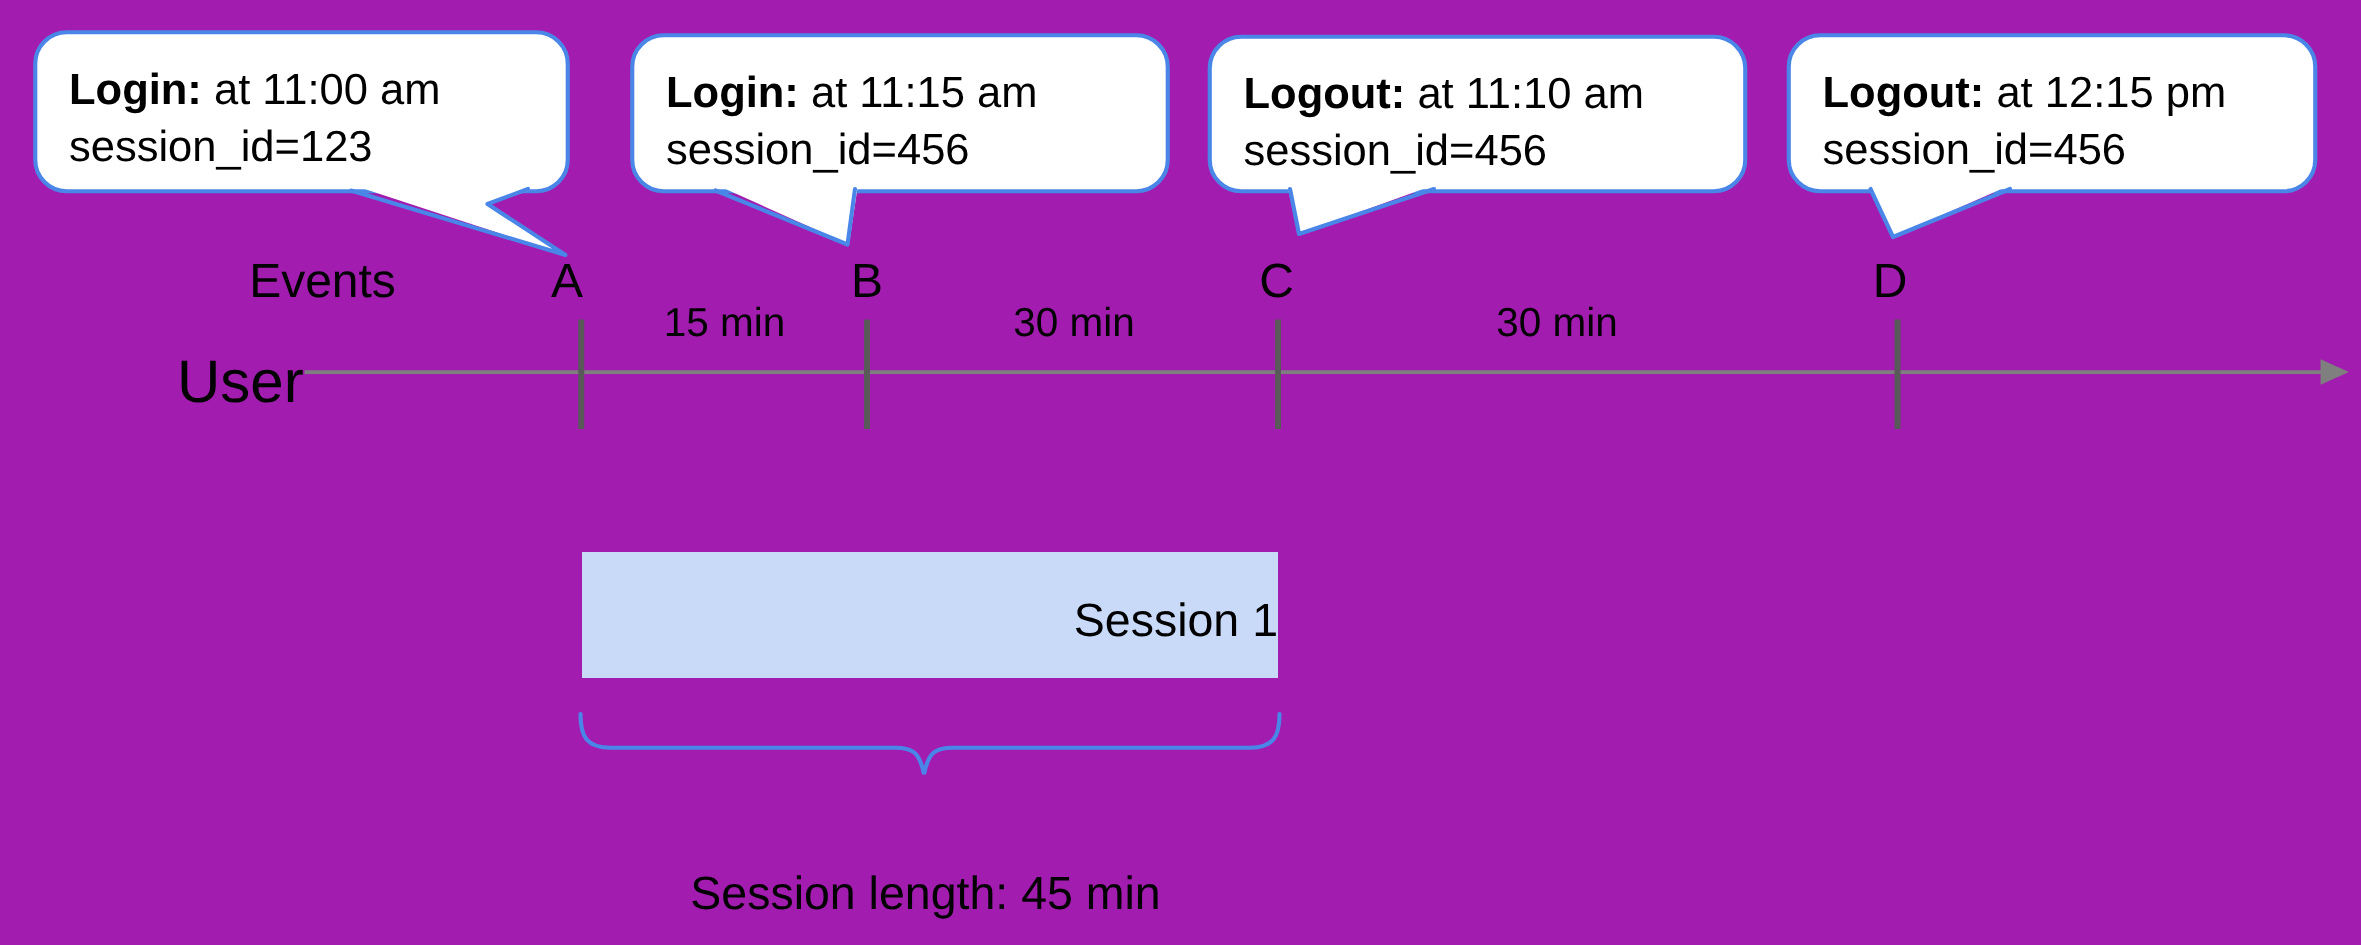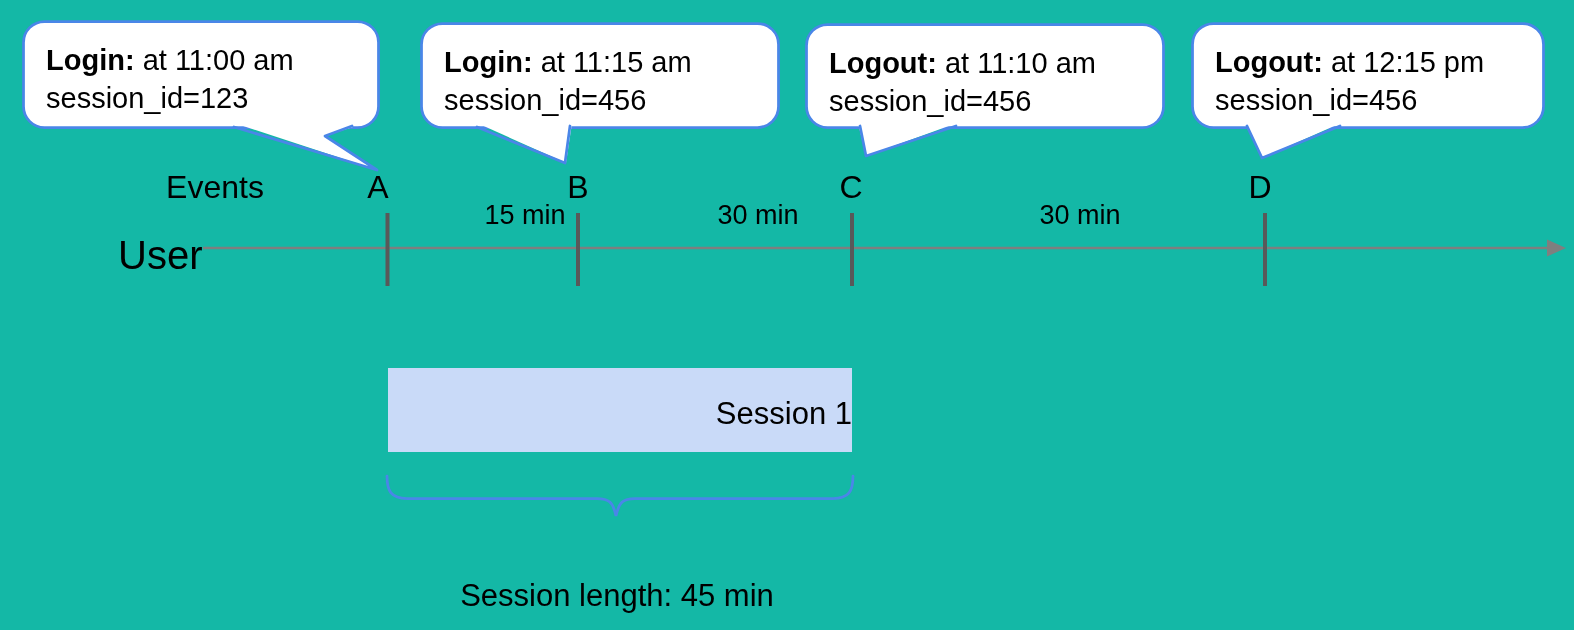--- a/index.html
+++ b/index.html
@@ -6,42 +6,42 @@
     --accent-blue:#4a86e8;
     --bar-fill:#c9daf8;
     --line-gray:#7f7f7f;
     --tick-gray:#595959;
     --text-black:#000000;
   }
   html,body{margin:0;padding:0;background:#ffffff;}
   .canvas{
     position:relative;
     width:1574px;height:630px;
-    background:#14b8a6;
+    background:#a21caf;
     font-family:"Liberation Sans", sans-serif;
     color:var(--text-black);
     overflow:hidden;
   }
   .canvas svg{position:absolute;left:0;top:0;}
   .bubble-shape{fill:#ffffff;stroke:var(--accent-blue);stroke-width:2.75;}
   .tail-fill{fill:#ffffff;stroke:none;}
   .tail-stroke{fill:none;stroke:var(--accent-blue);stroke-width:2.75;stroke-linejoin:round;stroke-linecap:round;}
   .axis-line{stroke:var(--line-gray);stroke-width:2.5;}
   .arrow-head{fill:var(--line-gray);stroke:none;}
   .tick{stroke:var(--tick-gray);stroke-width:4;}
   .session-rect{fill:var(--bar-fill);stroke:none;}
   .brace{fill:none;stroke:var(--accent-blue);stroke-width:2.75;stroke-linecap:round;}
   .txt{position:absolute;white-space:nowrap;}
   .callout-text{font-size:29px;line-height:38px;}
   .callout-text b{font-weight:700;}
   .axis-label{font-size:32px;}
   .marker{font-size:32px;transform:translateX(-50%);}
   .centered{transform:translateX(-50%);}
   .user-label{font-size:40px;margin-left:28px;}
-  .interval-label{font-size:27px;margin-left:42px;}
+  .interval-label{font-size:27px;}
   .bar-label{font-size:31px;text-align:right;}
   .length-label{font-size:31px;}
 </style>
 </head>
 <body>
 
 <div class="canvas">
 
   <svg width="1574" height="630" viewBox="0 0 1574 630">
 

